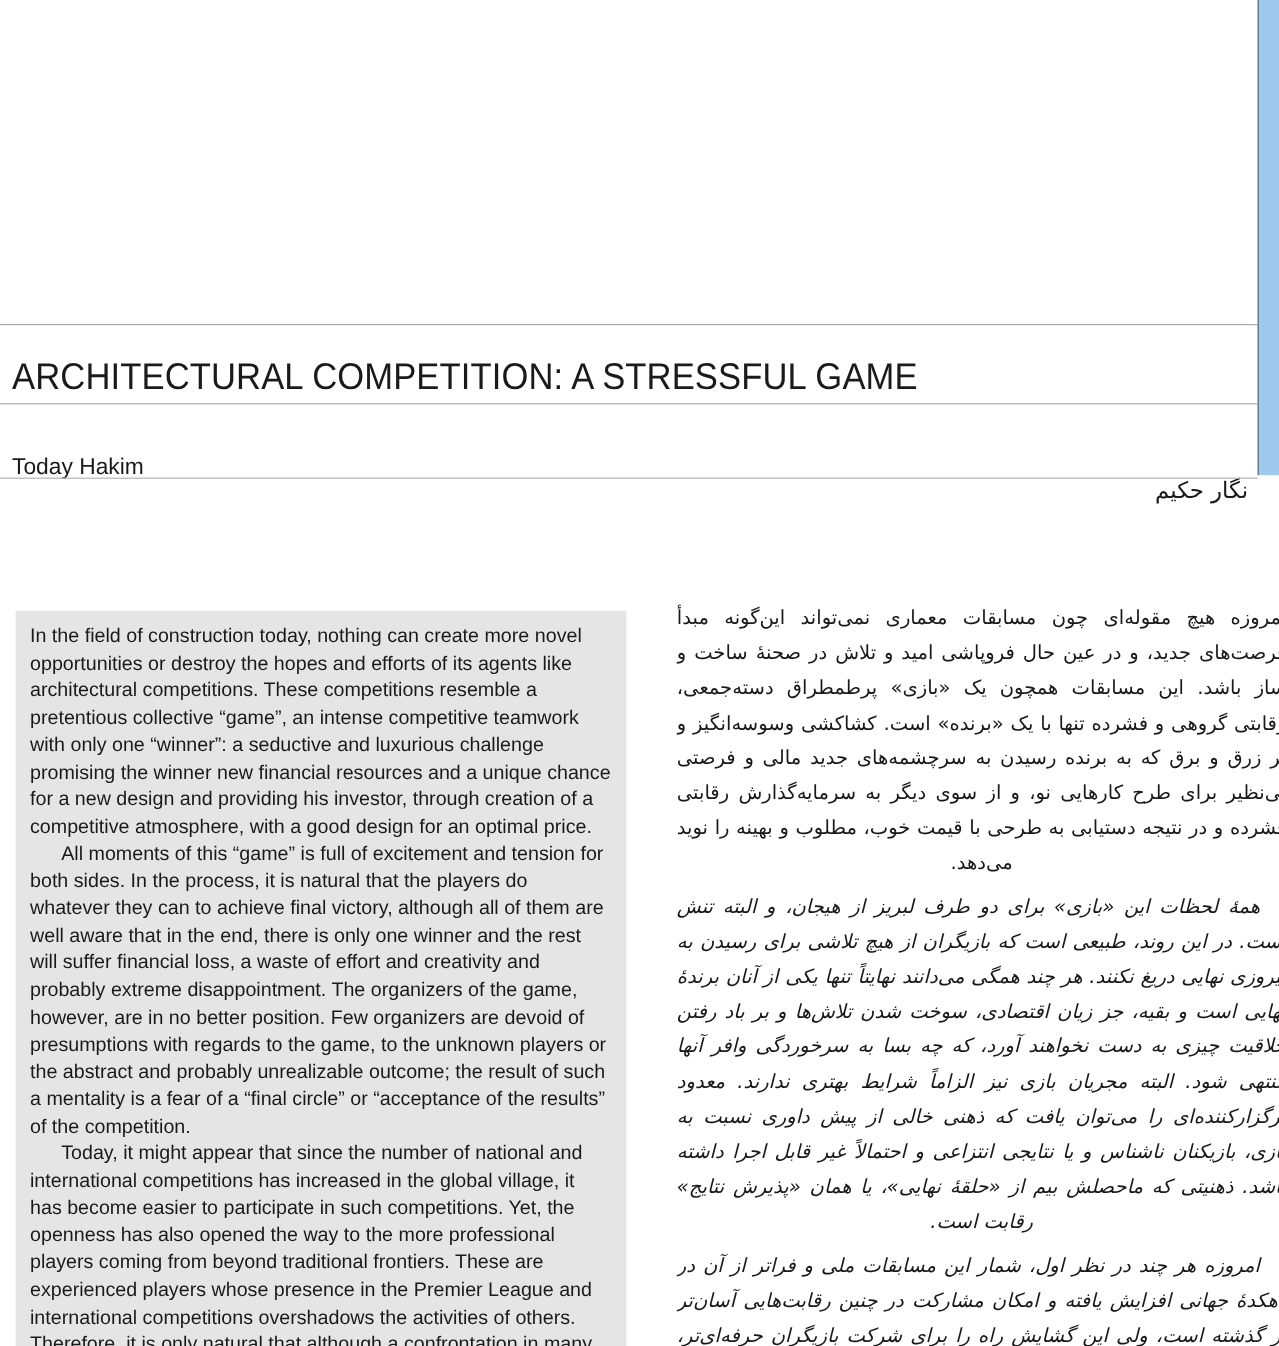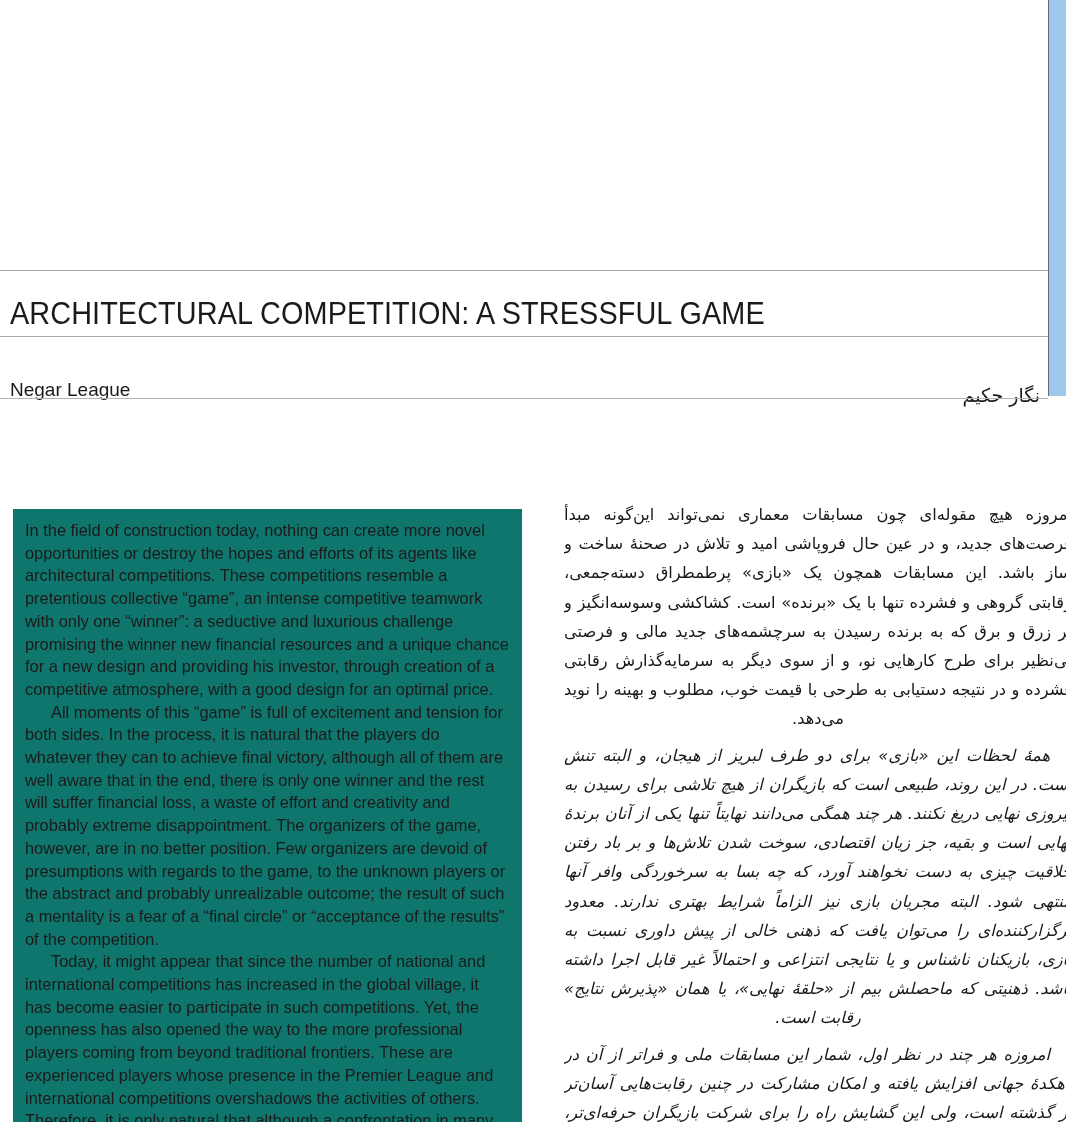--- a/index.html
+++ b/index.html
@@ -84,21 +84,21 @@
     top: 379px;
     font-size: 19px;
     font-weight: 400;
     color: #1a1a1a;
     white-space: nowrap;
   }
 
   #author-fa {
     position: absolute;
     right: 8px;
-    top: 384px;
+    top: 398px;
     direction: rtl;
     font-family: "DejaVu Sans", sans-serif;
     font-size: 19px;
     color: #1a1a1a;
     white-space: nowrap;
     text-align: center;
   }
 
   
   #body-area {
@@ -108,21 +108,21 @@
     width: 1066px;
     height: 622px;
   }
 
   #col-en {
     position: absolute;
     left: 13px;
     top: 9px;
     width: 509px;
     height: 613px;
-    background: #0f766e;
+    background: #e5e5e5;
     padding: 10px 13px 0 12px;
     overflow: hidden;
   }
   #col-en p {
     margin: 0;
     font-size: 16.4px;
     line-height: 22.7px;
     text-align: left;
     color: #1a1a1a;
     hyphens: none;
@@ -158,21 +158,21 @@
 
 <div id="header">
 
   <div class="rule" id="rule-top"></div>
 
 
   <div class="rule" id="rule-mid"></div>
 
   <div id="title-en">ARCHITECTURAL COMPETITION: A STRESSFUL GAME</div>
 
-  <div id="author-en">Negar League</div>
+  <div id="author-en">Today Hakim</div>
 
   <div id="author-fa">نگار حکیم</div>
 
   <div class="rule" id="rule-author"></div>
 </div>
 
 <div id="body-area">
 
   <div id="col-en">
     <p>In the field of construction today, nothing can create more novel opportunities or destroy the hopes and efforts of its agents like architectural competitions. These competitions resemble a pretentious collective “game”, an intense competitive teamwork with only one “winner”: a seductive and luxurious challenge promising the winner new financial resources and a unique chance for a new design and providing his investor, through creation of a competitive atmosphere, with a good design for an optimal price.</p>

